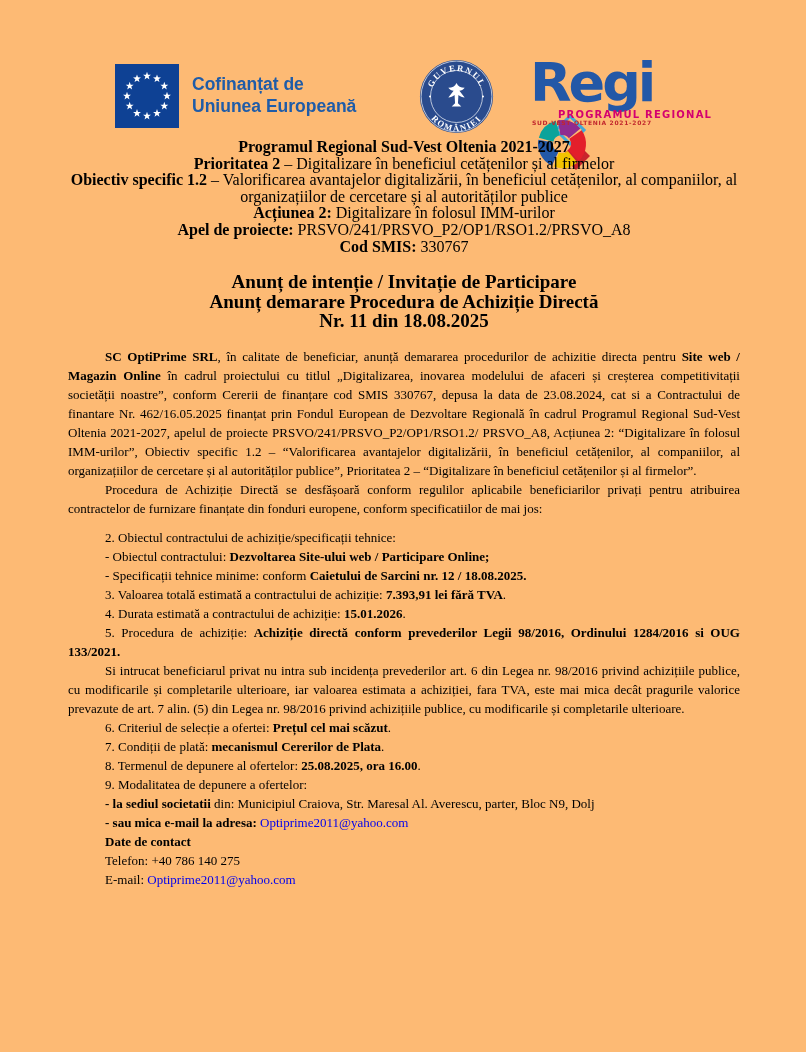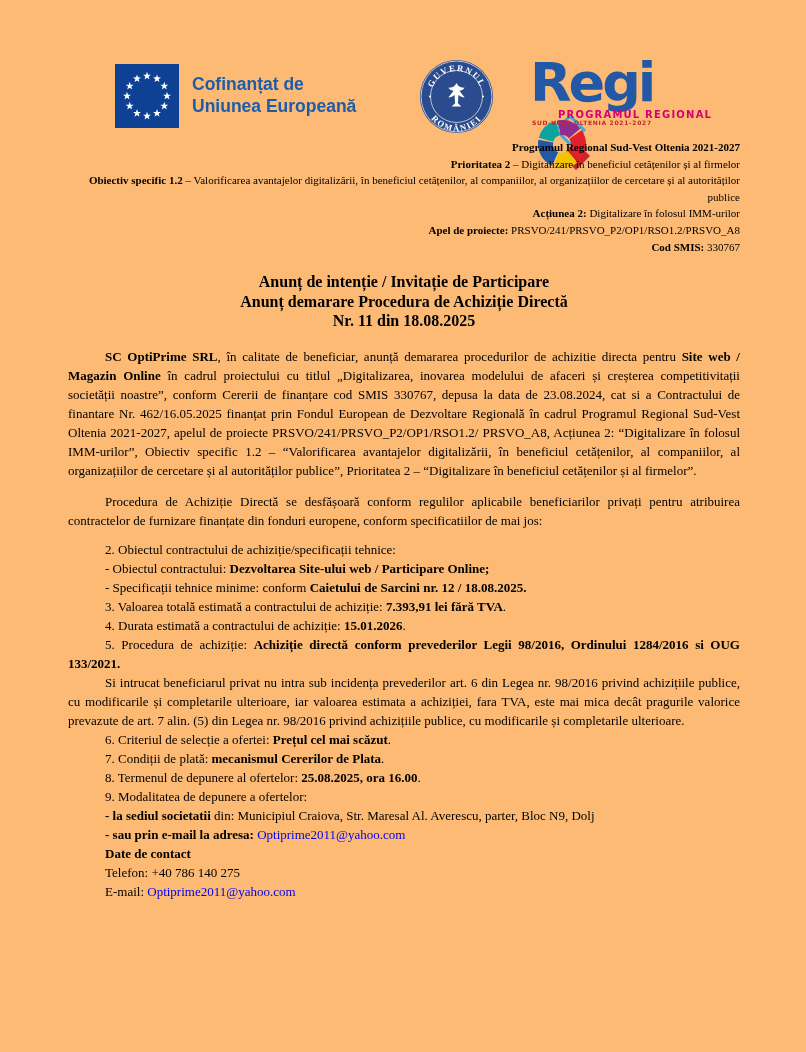--- a/index.html
+++ b/index.html
@@ -16,25 +16,25 @@
   .regio-word{display:flex;align-items:flex-start;flex-direction:column;}
   .regio-text{font-family:"DejaVu Sans",sans-serif;font-weight:bold;color:#2358a7;
               font-size:54px;line-height:58px;letter-spacing:-3px;}
   .regio-o{margin-left:2px;margin-top:2px;}
   .regio-sub{position:absolute;left:2px;top:57px;font-family:"DejaVu Sans",sans-serif;font-weight:bold;}
   .regio-sub1{color:#d4006f;font-size:10px;letter-spacing:1.2px;line-height:8px;margin-left:26px;}
   .regio-sub2{color:#c1272d;font-size:6px;letter-spacing:0.7px;line-height:8px;}
 
   
   .content{position:absolute;left:68px;top:139px;width:672px;}
-  .program{font-size:11px;line-height:16.6px;text-align:right;}
-  .title-block{margin-top:17px;text-align:center;font-weight:bold;font-size:16px;line-height:19.5px;}
+  .program{font-size:16px;line-height:16.6px;text-align:center;}
+  .title-block{margin-top:17px;text-align:center;font-weight:bold;font-size:19px;line-height:19.5px;}
   .content p{margin:0;font-size:13px;line-height:19px;text-align:justify;text-indent:37px;}
   p.p1{margin-top:16px;}
-  p.p2{margin-top:12px;}
+  p.p2{margin-top:0;}
   .list{margin-top:10px;}
   .contact p{text-align:left;}
   a.link{color:#0000ee;cursor:pointer;}
   b{font-weight:bold;}
 </style>
 </head>
 <body>
 
 <div class="page">
 
@@ -133,21 +133,21 @@
       <p><span>- Specificații tehnice minime: conform </span><b>Caietului de Sarcini nr. 12 / 18.08.2025.</b></p>
       <p><span>3. Valoarea totală estimată a contractului de achiziție: </span><b>7.393,91 lei fără TVA</b><span>.</span></p>
       <p><span>4. Durata estimată a contractului de achiziție: </span><b>15.01.2026</b><span>.</span></p>
       <p><span>5. Procedura de achiziție: </span><b>Achiziție directă conform prevederilor Legii 98/2016, Ordinului 1284/2016 si OUG 133/2021.</b></p>
       <p>Si intrucat beneficiarul privat nu intra sub incidența prevederilor art. 6 din Legea nr. 98/2016 privind achizițiile publice, cu modificarile și completarile ulterioare, iar valoarea estimata a achiziției, fara TVA, este mai mica decât pragurile valorice prevazute de art. 7 alin. (5) din Legea nr. 98/2016 privind achizițiile publice, cu modificarile și completarile ulterioare.</p>
       <p><span>6. Criteriul de selecție a ofertei: </span><b>Prețul cel mai scăzut</b><span>.</span></p>
       <p><span>7. Condiții de plată: </span><b>mecanismul Cererilor de Plata</b><span>.</span></p>
       <p><span>8. Termenul de depunere al ofertelor: </span><b>25.08.2025, ora 16.00</b><span>.</span></p>
       <p><span>9. Modalitatea de depunere a ofertelor:</span></p>
       <p><b>- la sediul societatii</b><span> din: Municipiul Craiova, Str. Maresal Al. Averescu, parter, Bloc N9, Dolj</span></p>
-      <p><b>- sau prin e-mail la adresa: </b><a class="link">Optiprime2011@yahoo.com</a></p>
+      <p><b>- sau mica e-mail la adresa: </b><a class="link">Optiprime2011@yahoo.com</a></p>
     </div>
 
     <div class="contact">
       <p><b>Date de contact</b></p>
       <p>Telefon: +40 786 140 275</p>
       <p><span>E-mail: </span><a class="link">Optiprime2011@yahoo.com</a></p>
     </div>
 
   </div>
 </div>

